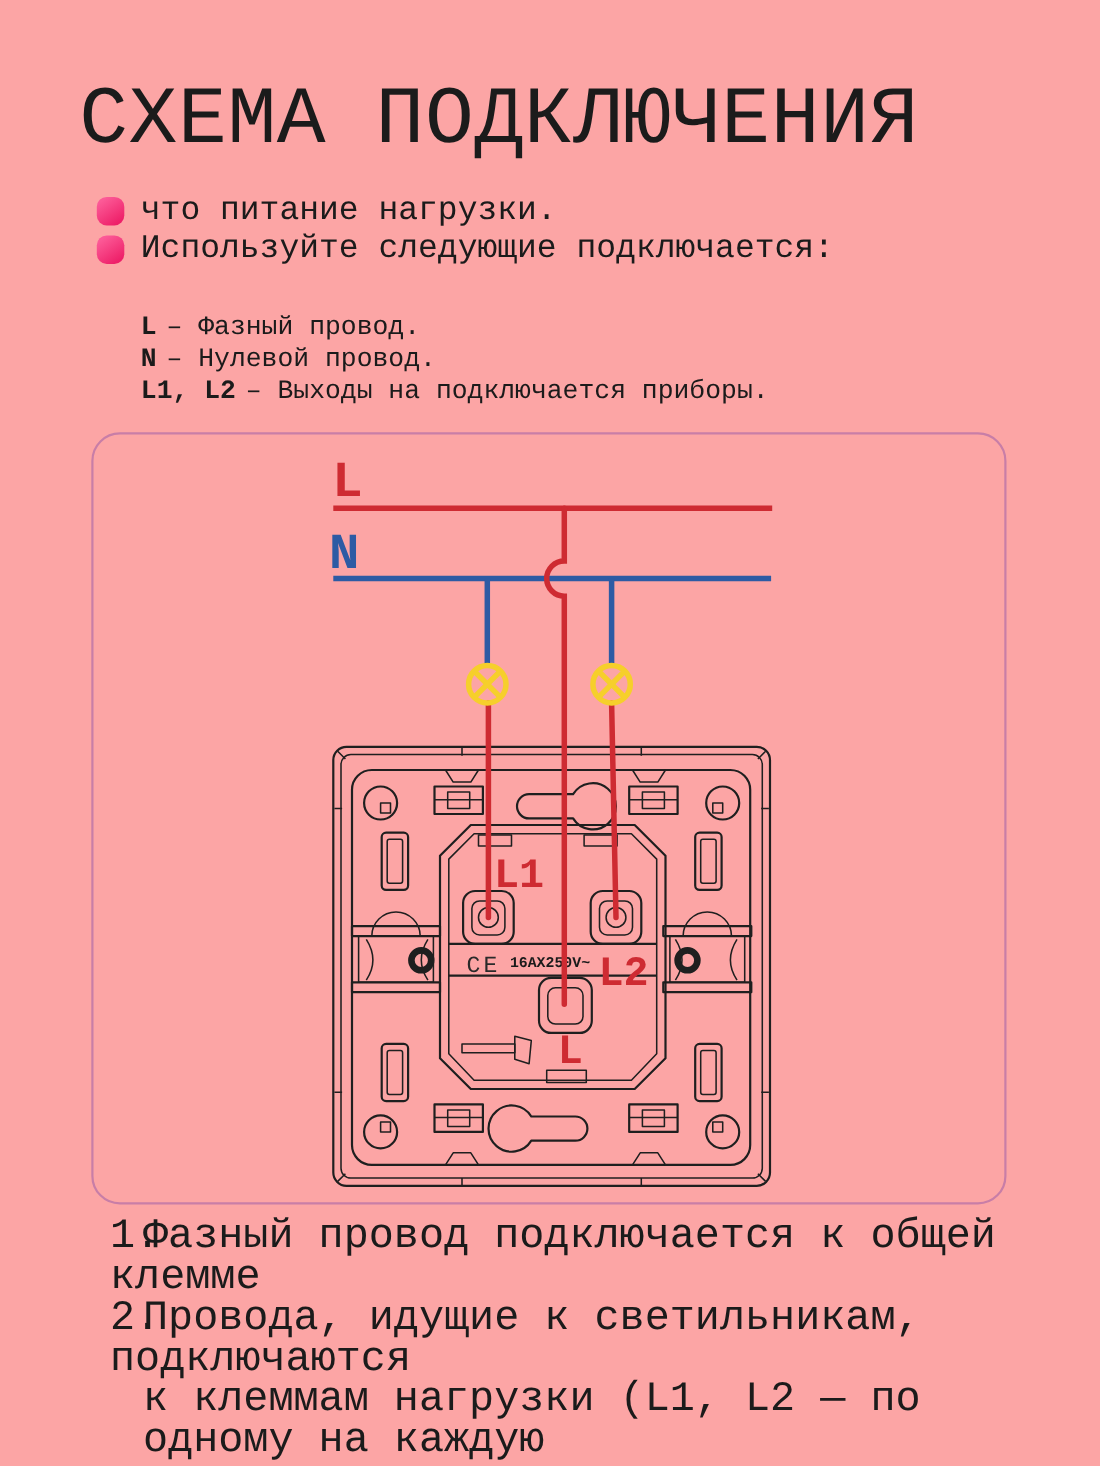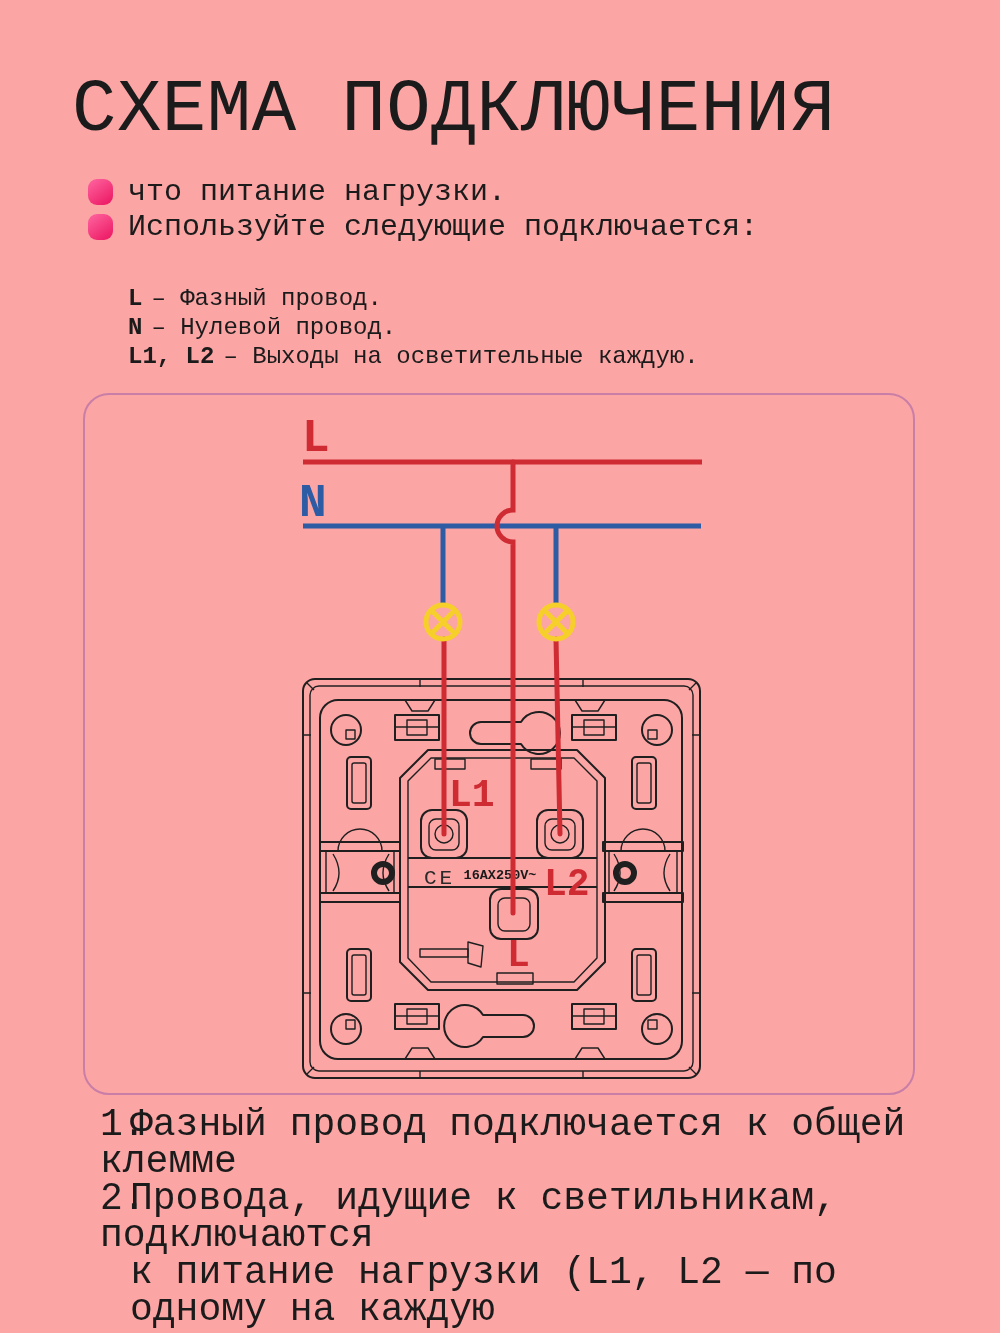--- a/index.html
+++ b/index.html
@@ -63,21 +63,21 @@
   </div>
 
   <div class="legend">
     <div class="legend-row">
       <span class="legend-term">L</span><span class="legend-desc">– Фазный провод.</span>
     </div>
     <div class="legend-row">
       <span class="legend-term">N</span><span class="legend-desc">– Нулевой провод.</span>
     </div>
     <div class="legend-row">
-      <span class="legend-term">L1, L2</span><span class="legend-desc">– Выходы на осветительные каждую.</span>
+      <span class="legend-term">L1, L2</span><span class="legend-desc">– Выходы на подключается приборы.</span>
     </div>
   </div>
 
   <div class="diagram-box">
     <svg width="832" height="702" viewBox="0 0 832 702">
 
       <g class="art">
 
         <rect x="220" y="286" width="397" height="399" rx="12"></rect>
         <rect x="227" y="293" width="383" height="385" rx="9" class="art-thin"></rect>
@@ -225,17 +225,17 @@
       <text x="424" y="573" class="lbl">L</text>
     </svg>
   </div>
 
   <div class="instructions">
     <div class="instr">
       <div class="instr-line first"><span class="instr-num">1.</span><span>Фазный провод подключается к общей клемме</span></div>
     </div>
     <div class="instr">
       <div class="instr-line first"><span class="instr-num">2.</span><span>Провода, идущие к светильникам, подключаются</span></div>
-      <div class="instr-line rest">к питание нагрузки (L1, L2 — по одному на каждую</div>
+      <div class="instr-line rest">к клеммам нагрузки (L1, L2 — по одному на каждую</div>
     </div>
   </div>
 
 </div>
 
 </body></html>

